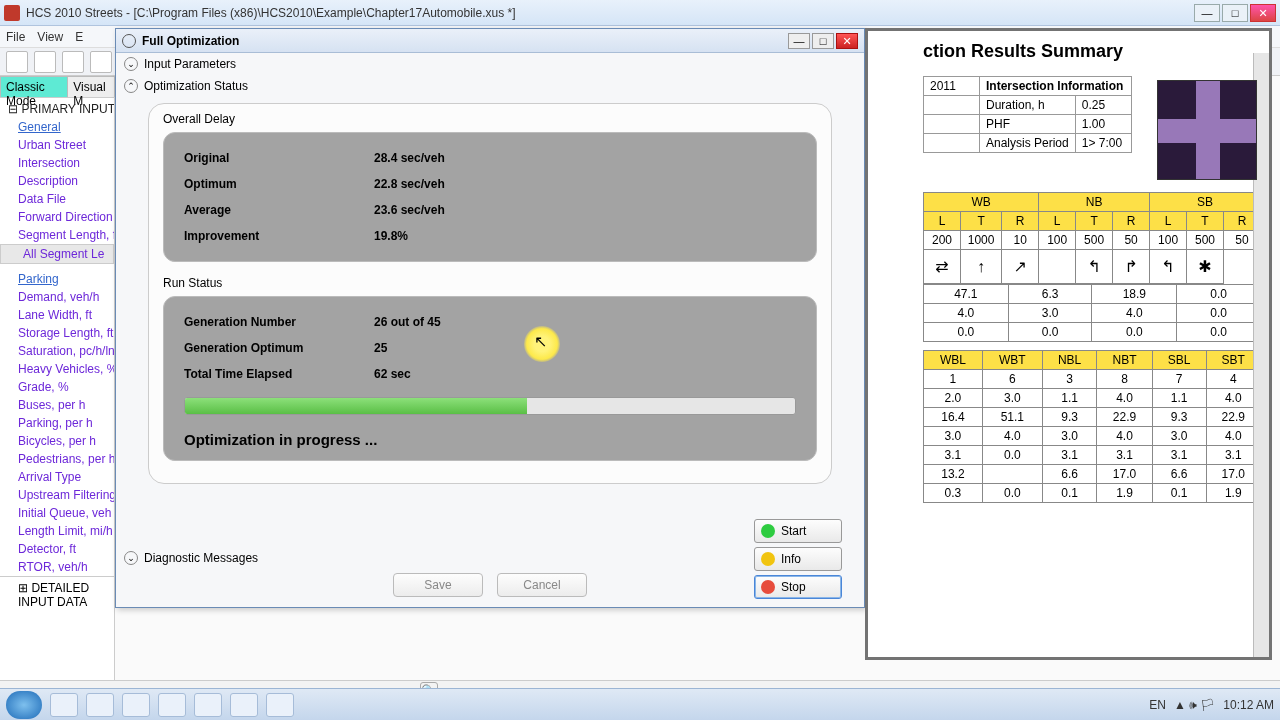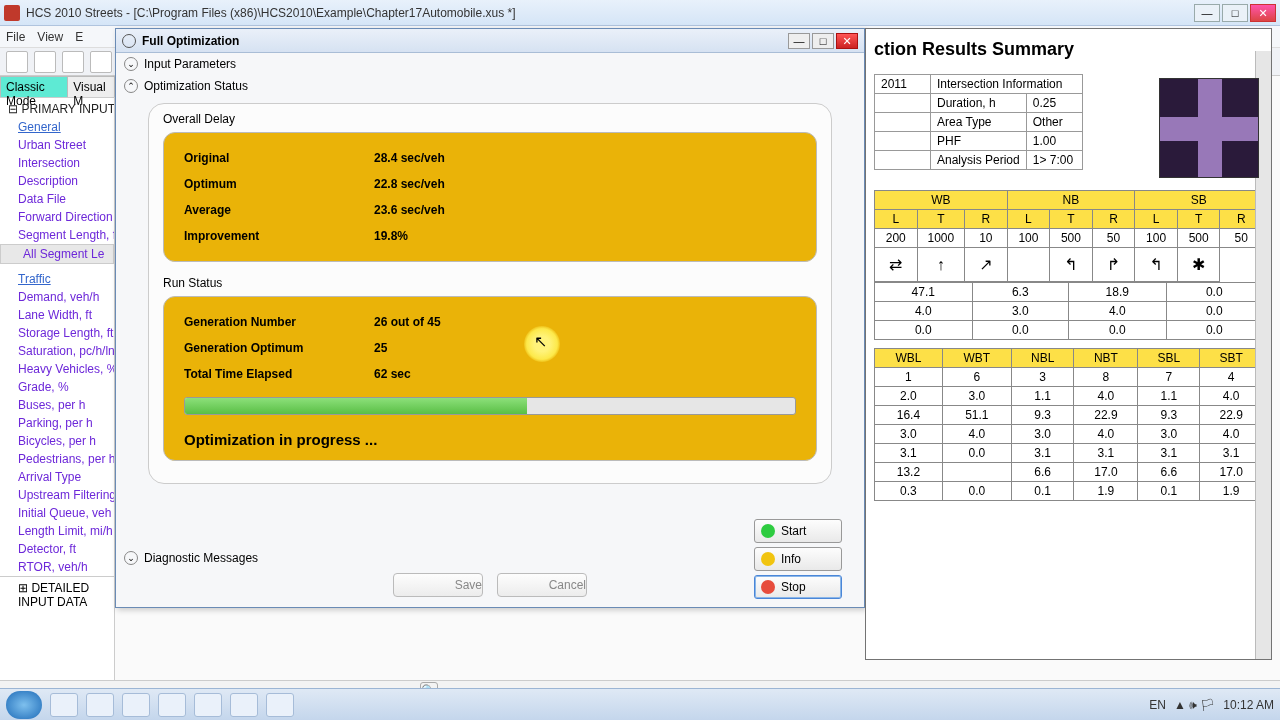--- a/index.html
+++ b/index.html
@@ -37,45 +37,45 @@
 
 .dialog { position:absolute; left:0; top:-48px; width:750px; height:580px; background:#f6f7f9; border:1px solid #6a8bb5; box-shadow:2px 2px 6px rgba(0,0,0,0.2);}
 .dialog .dlg-title { height:24px; background:linear-gradient(#eaf0f9,#d6e2f2); display:flex; align-items:center; padding:0 6px; border-bottom:1px solid #a9bdd6;}
 .dlg-title .dlg-icon { width:14px; height:14px; border:1px solid #555; border-radius:7px; margin-right:6px;}
 .dlg-title .dlg-text { flex:1; font-weight:bold; }
 .dlg-title .dlg-winbtn { width:22px; height:16px; text-align:center; line-height:14px; border:1px solid #999; background:#eee; margin-left:2px; font-size:11px;}
 .dlg-title .dlg-winbtn.close { background:linear-gradient(#f55,#c22); border-color:#a11; color:#fff;}
 .section-hdr { display:flex; align-items:center; padding:4px 8px; gap:6px; }
 .section-hdr .chev { width:14px; height:14px; border:1px solid #888; border-radius:7px; text-align:center; line-height:12px; font-size:9px;}
 .status-body { padding:6px 32px; }
-.panel-group { border:1px solid #bbb; border-radius:12px; background:#eab308; padding:12px 20px; margin:6px 0;}
+.panel-group { border:1px solid #bbb; border-radius:12px; background:#a3a3a3; padding:12px 20px; margin:6px 0;}
 .panel-group .row { display:flex; padding:6px 0; font-size:15px; font-weight:bold; }
 .panel-group .row .k { width:190px; }
 .panel-group .row .v { }
 .outer-box { border:1px solid #ccc; border-radius:16px; padding:8px 14px 16px; background:#fcfcfc;}
 .progress { height:18px; border:1px solid #999; border-radius:3px; background:#e6e6e6; margin-top:10px; overflow:hidden;}
 .progress .bar { height:100%; width:56%; background:linear-gradient(#8ce07a,#5abf46);}
 .progress-msg { font-size:15px; font-weight:bold; margin-top:16px;}
 .side-btns { position:absolute; right:22px; top:490px; display:flex; flex-direction:column; gap:4px;text-align:right;}
 .side-btn { width:88px; height:24px; border:1px solid #999; border-radius:3px; display:flex; align-items:center; background:linear-gradient(#fdfdfd,#e9e9e9);}
 .side-btn.active { border-color:#4a86d8; box-shadow:0 0 0 1px #8ab6e8 inset;}
 .side-btn .dot { width:14px; height:14px; border-radius:50%; margin:0 6px;}
 .side-btn.start .dot { background:#2ecc40;}
 .side-btn.info .dot { background:#f1c40f;}
 .side-btn.stop .dot { background:#e74c3c;}
 .dlg-buttons { position:absolute; bottom:10px; left:0; right:0; display:flex; justify-content:center; gap:14px;}
-.dlg-btn { width:90px; height:24px; border:1px solid #bbb; border-radius:4px; background:linear-gradient(#fdfdfd,#ececec); color:#888; text-align:right; line-height:22px;}
+.dlg-btn { width:90px; height:24px; border:1px solid #bbb; border-radius:4px; background:linear-gradient(#fdfdfd,#ececec); color:#888; text-align:center; line-height:22px;}
 .diag { position:absolute; left:8px; bottom:42px; display:flex; align-items:center; gap:6px;}
 .diag .chev { width:14px; height:14px; border:1px solid #888; border-radius:7px; text-align:center; line-height:12px; font-size:9px;}
 
 .cursor { position:absolute; left:408px; top:297px; width:40px; height:40px; pointer-events:none; z-index:50;}
 .cursor .glow { position:absolute; width:36px; height:36px; border-radius:50%; background:radial-gradient(#fff37a 30%, #fde94a 60%, rgba(253,233,74,0) 75%); left:0; top:0;}
 .cursor .arrow { position:absolute; left:10px; top:6px; font-size:16px; color:#000;}
 
-.results-panel { position:absolute; left:750px; right:8px; top:-48px; bottom:20px; background:#fff; border:1px solid #737373; overflow:hidden;}
+.results-panel { position:absolute; left:750px; right:8px; top:-48px; bottom:20px; background:#fff; border:3px solid #737373; overflow:hidden;padding-left:47px;}
 .results-panel .hdr { font-size:18px; font-weight:bold; padding:10px 8px; }
 .res-body { padding:4px 8px; }
 table.info { border-collapse:collapse; font-size:11px;}
 table.info td { border:1px solid #999; padding:2px 6px; min-width:56px; background:#fff;}
 .intersec-dia { width:100px; height:100px; background:#2a1a3a; border:1px solid #333; float:right; margin:4px; position:relative;}
 .intersec-dia::before,.intersec-dia::after{content:"";position:absolute;background:#9878b8;}
 .intersec-dia::before{left:38px;top:0;width:24px;height:100%;}
 .intersec-dia::after{top:38px;left:0;height:24px;width:100%;}
 
 table.flow { border-collapse:collapse; font-size:11px; margin-top:8px; width:100%; }
@@ -130,21 +130,21 @@
     <div class="tree">
       <div class="node header">⊟ <span>PRIMARY INPUT</span></div>
       <div class="node bold">General</div>
       <div class="node">Urban Street</div>
       <div class="node">Intersection</div>
       <div class="node">Description</div>
       <div class="node">Data File</div>
       <div class="node">Forward Direction</div>
       <div class="node">Segment Length, ft</div>
       <div class="node sub hl">All Segment Le</div>
-      <div class="node bold" style="margin-top:6px">Traffic</div>
+      <div class="node bold" style="margin-top:6px">Parking</div>
       <div id="traffic-list">
           <div class="node">Demand, veh/h</div>
           <div class="node">Lane Width, ft</div>
           <div class="node">Storage Length, ft</div>
           <div class="node">Saturation, pc/h/ln</div>
           <div class="node">Heavy Vehicles, %</div>
           <div class="node">Grade, %</div>
           <div class="node">Buses, per h</div>
           <div class="node">Parking, per h</div>
           <div class="node">Bicycles, per h</div>
@@ -253,31 +253,26 @@
 
     <div class="results-panel">
       <div class="scroll-right"></div>
       <div class="hdr">ction Results Summary</div>
       <div class="res-body">
         <div class="intersec-dia"></div>
         <table class="info">
           <tbody>
               <tr>
                 <td>2011</td>
-                <td colspan="2" style="font-weight:normal">Intersection Information</td>
+                <td colspan="2" style="font-weight:bold">Intersection Information</td>
               </tr>
           <tr>
                 <td></td>
                 <td>Duration, h</td>
                 <td>0.25</td>
-              </tr>
-          <tr>
-                <td></td>
-                <td>Area Type</td>
-                <td>Other</td>
               </tr>
           <tr>
                 <td></td>
                 <td>PHF</td>
                 <td>1.00</td>
               </tr>
           <tr>
                 <td></td>
                 <td>Analysis Period</td>
                 <td>1&gt; 7:00</td>

